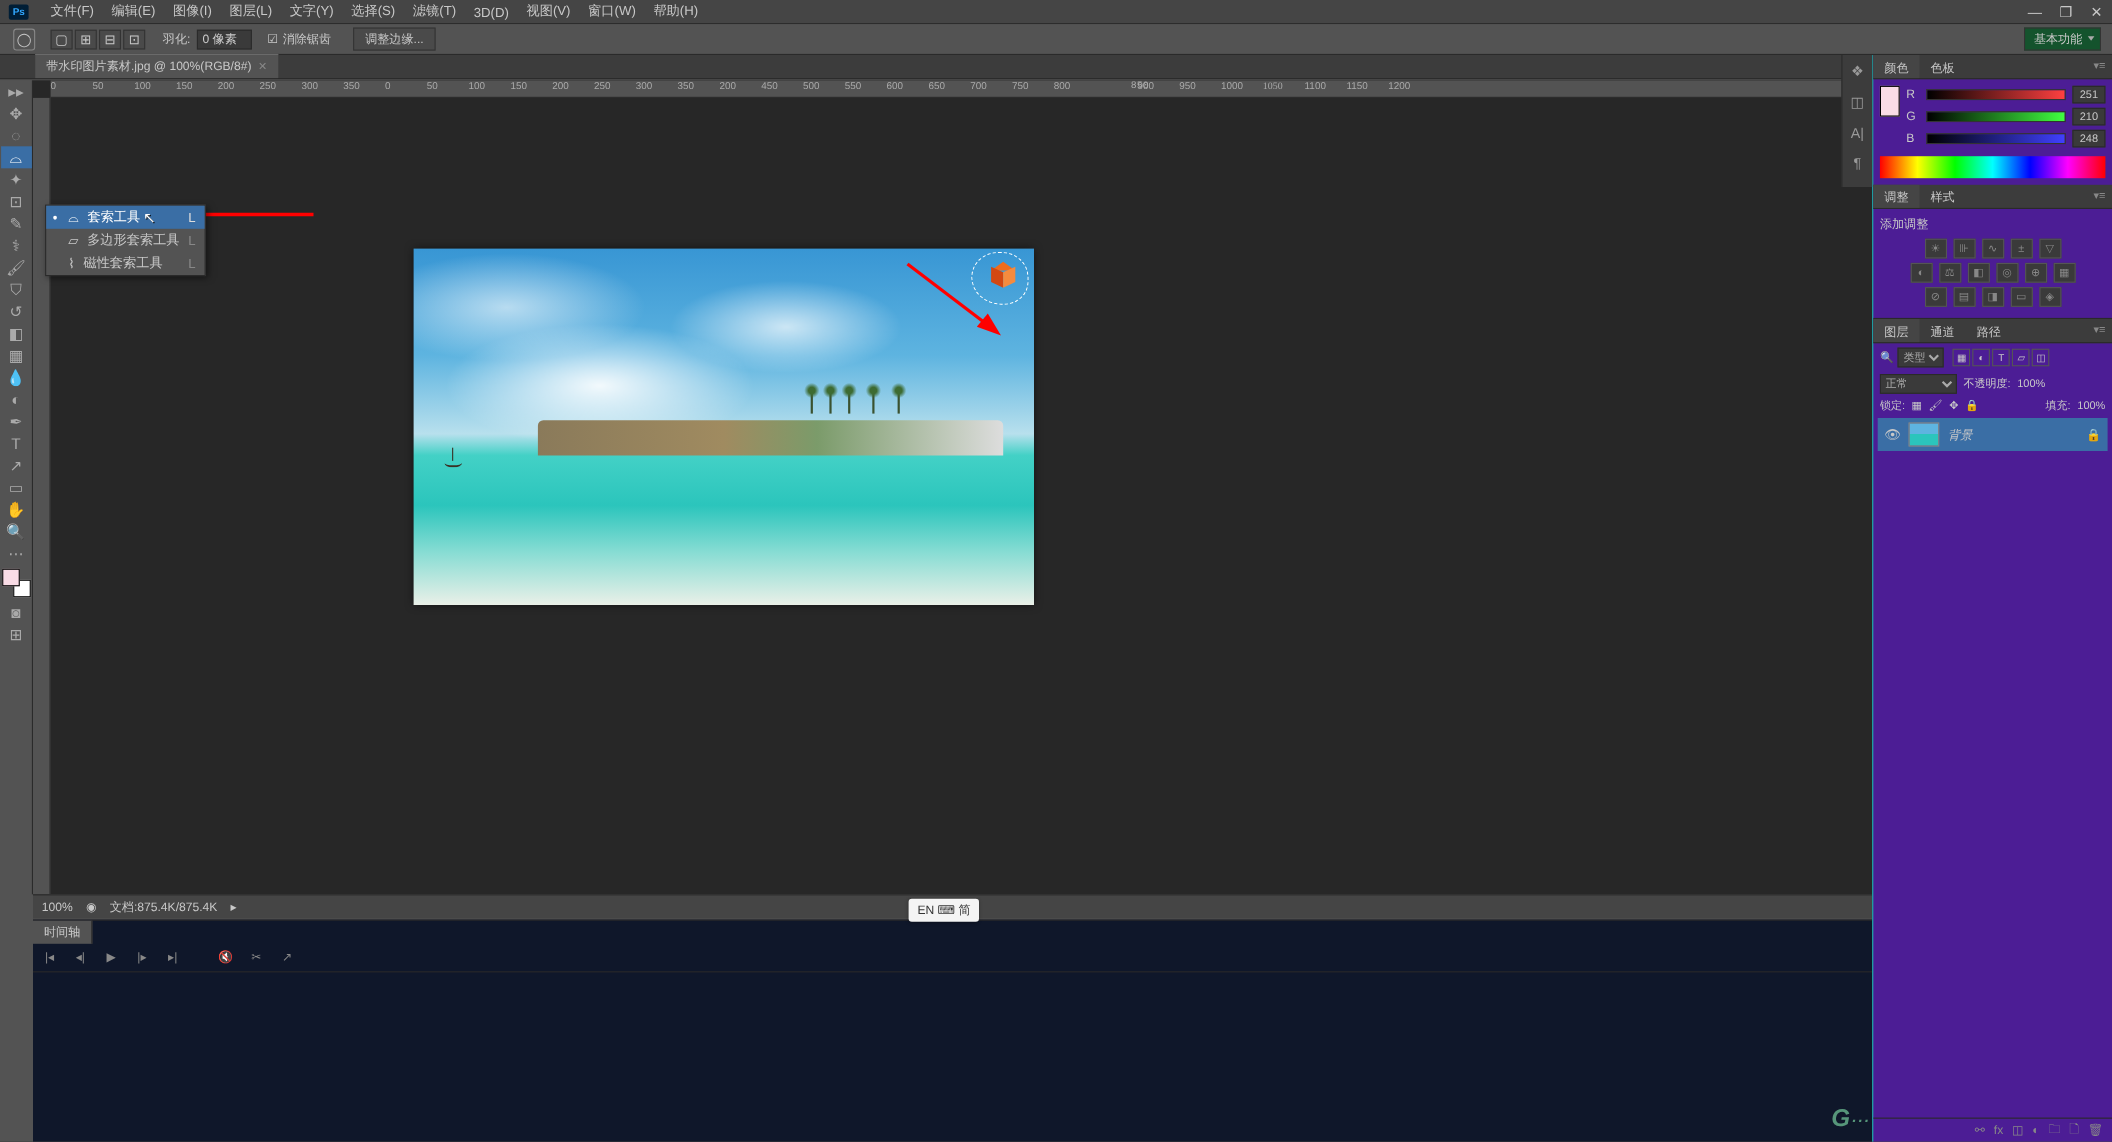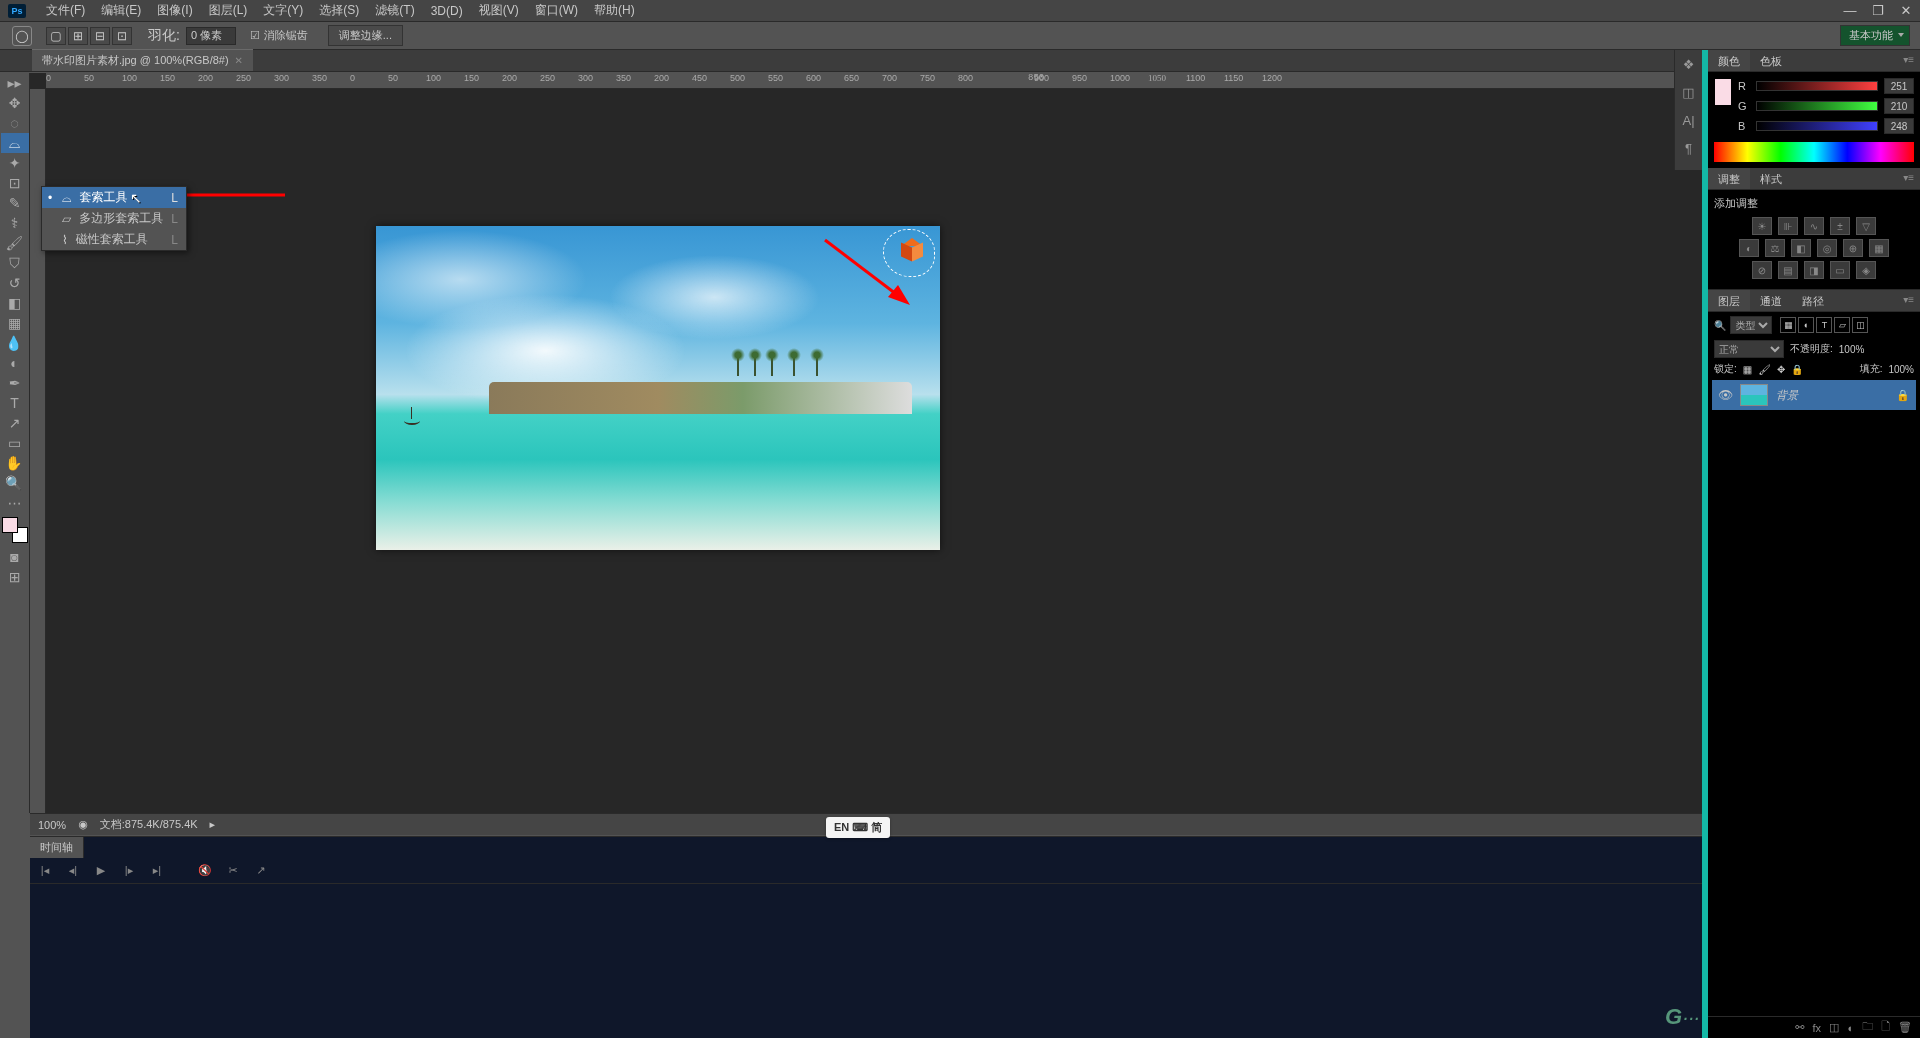--- a/index.html
+++ b/index.html
@@ -10,21 +10,21 @@
 .ps-logo { width: 18px; height: 14px; background: #001e36; color: #31a8ff; font-weight: bold; font-size: 9px; text-align: center; line-height: 14px; border-radius: 2px; margin-right: 12px; }
 .menubar .item { padding: 0 8px; font-size: 12px; cursor: default; }
 .win-controls { margin-left: auto; display: flex; }
 .win-controls span { width: 28px; text-align: center; font-size: 13px; }
 
 
 .optionsbar { height: 28px; background: #535353; border-bottom: 1px solid #2a2a2a; display: flex; align-items: center; padding-left: 12px; gap: 6px; }
 .opt-tool-icon { width: 20px; height: 20px; border: 1px solid #888; border-radius: 3px; display:flex; align-items:center; justify-content:center; margin-right: 8px;}
 .sel-mode { display: flex; gap: 2px; margin-right: 10px; }
 .sel-mode div { width: 20px; height: 18px; border: 1px solid #333; background: #4a4a4a; display:flex; align-items:center; justify-content:center; }
-.opt-label { font-size: 14px; }
+.opt-label { font-size: 11px; }
 .opt-input { width: 50px; height: 18px; background: #3a3a3a; border: 1px solid #2a2a2a; color: #ccc; font-size: 11px; padding: 0 4px; }
 .opt-check { display: flex; align-items: center; gap: 4px; font-size: 11px; margin-left: 8px; }
 .opt-btn { background: #4a4a4a; border: 1px solid #333; padding: 2px 10px; font-size: 11px; margin-left: 14px; }
 .workspace-btn { margin-left: auto; margin-right: 10px; background: #14532d; border: 1px solid #333; padding: 2px 16px 2px 8px; font-size: 11px; position: relative; }
 .workspace-btn::after { content:""; position:absolute; right:5px; top:7px; border-left:3px solid transparent; border-right:3px solid transparent; border-top:4px solid #aaa;}
 
 
 .doctab-strip { height: 22px; background: #3c3c3c; border-bottom: 1px solid #2a2a2a; display: flex; align-items: flex-end; padding-left: 32px; }
 .doctab { background: #535353; padding: 3px 10px; font-size: 11px; border-top: 1px solid #6a6a6a; display: flex; align-items: center; gap: 6px; }
 .doctab .close { font-size: 10px; color: #888; }
@@ -81,21 +81,21 @@
 
 .timeline-panel { position: absolute; left: 30px; right: 218px; bottom: 0; height: 202px; background: #0f172a; border-top: 1px solid #2a2a2a; }
 .timeline-tab { background: #535353; padding: 3px 10px; font-size: 11px; display: inline-block; border-right: 1px solid #2a2a2a; }
 .timeline-controls { height: 26px; border-bottom: 1px solid #2a2a2a; display: flex; align-items: center; padding-left: 6px; gap: 10px; }
 .tl-btn { width: 18px; text-align: center; color: #888; font-size: 11px; }
 .timeline-body { height: 130px; display: flex; align-items: center; justify-content: center; }
 .create-timeline-btn { background: #4a4a4a; border: 1px solid #333; padding: 3px 10px; font-size: 11px; display: flex; align-items: center; }
 .create-timeline-btn .dd { border-left: 1px solid #333; padding-left: 6px; margin-left: 8px; }
 
 
-.right-col { position: absolute; right: 0; top: 50px; width: 218px; bottom: 0; background: #000000; border-left: 6px solid #14b8a6; }
+.right-col { position: absolute; right: 0; top: 50px; width: 218px; bottom: 0; background: #4c1d95; border-left: 1px solid #14b8a6; }
 .right-tabstrip { position: absolute; right: 218px; top: 50px; width: 28px; background: #3c3c3c; border-left: 1px solid #2a2a2a; height: 120px; z-index: 5; }
 .right-tabstrip .vtab { height: 28px; display: flex; align-items: center; justify-content: center; color: #999; font-size: 13px; }
 
 .panel-tabs { display: flex; background: #3c3c3c; height: 22px; font-size: 11px; border-bottom: 1px solid #2a2a2a; }
 .panel-tabs .tab { padding: 4px 10px; }
 .panel-tabs .tab.active { background: #454545; }
 .panel-tabs .menu { margin-left: auto; padding: 4px 6px; font-size: 10px; color: #888; }
 
 
 .color-panel { padding: 6px; }
@@ -124,21 +124,21 @@
 .blend-row, .lock-row { display: flex; padding: 2px 6px; font-size: 10px; align-items: center; gap: 6px; }
 .blend-row select { flex: 1; max-width: 70px; background: #3a3a3a; border: 1px solid #2a2a2a; color: #aaa; font-size: 10px; height: 18px;}
 .layer-item { display: flex; align-items: center; background: #3a6ea5; padding: 4px 6px; gap: 8px; margin: 2px 4px; }
 .layer-eye { width: 14px; font-size: 12px; }
 .layer-thumb { width: 28px; height: 22px; background: linear-gradient(#5eb4e0 50%, #2bc5bc 50%); border: 1px solid #888; }
 .layer-name { font-size: 11px; font-style: italic; flex: 1; }
 .layer-lock { font-size: 11px; }
 .layers-footer { position: absolute; bottom: 0; left: 0; right: 0; height: 22px; border-top: 1px solid #2a2a2a; display: flex; align-items: center; justify-content: flex-end; gap: 8px; padding-right: 8px; font-size: 11px; color: #888; }
 
 
-.ime-indicator { position: absolute; left: 826px; bottom: 200px; background: #f4f4f4; color: #333; padding: 3px 8px; border-radius: 3px; font-size: 11px; display: flex; gap: 4px; box-shadow: 0 1px 3px rgba(0,0,0,0.3); font-weight: bold;}
+.ime-indicator { position: absolute; left: 826px; bottom: 200px; background: #f4f4f4; color: #333; padding: 3px 8px; border-radius: 3px; font-size: 11px; display: flex; gap: 4px; box-shadow: 0 1px 3px rgba(0,0,0,0.3);}
 
 
 .br-watermark { position: absolute; right: 220px; bottom: 8px; font-size: 14px; color: #75cc9c; font-style: italic; font-weight: bold; opacity: 0.7; letter-spacing: 1px;}
 .br-watermark .g { font-size: 22px; }
 </style>
 </head>
 <body>
 
 <div class="menubar">
   <div class="ps-logo">Ps</div>

